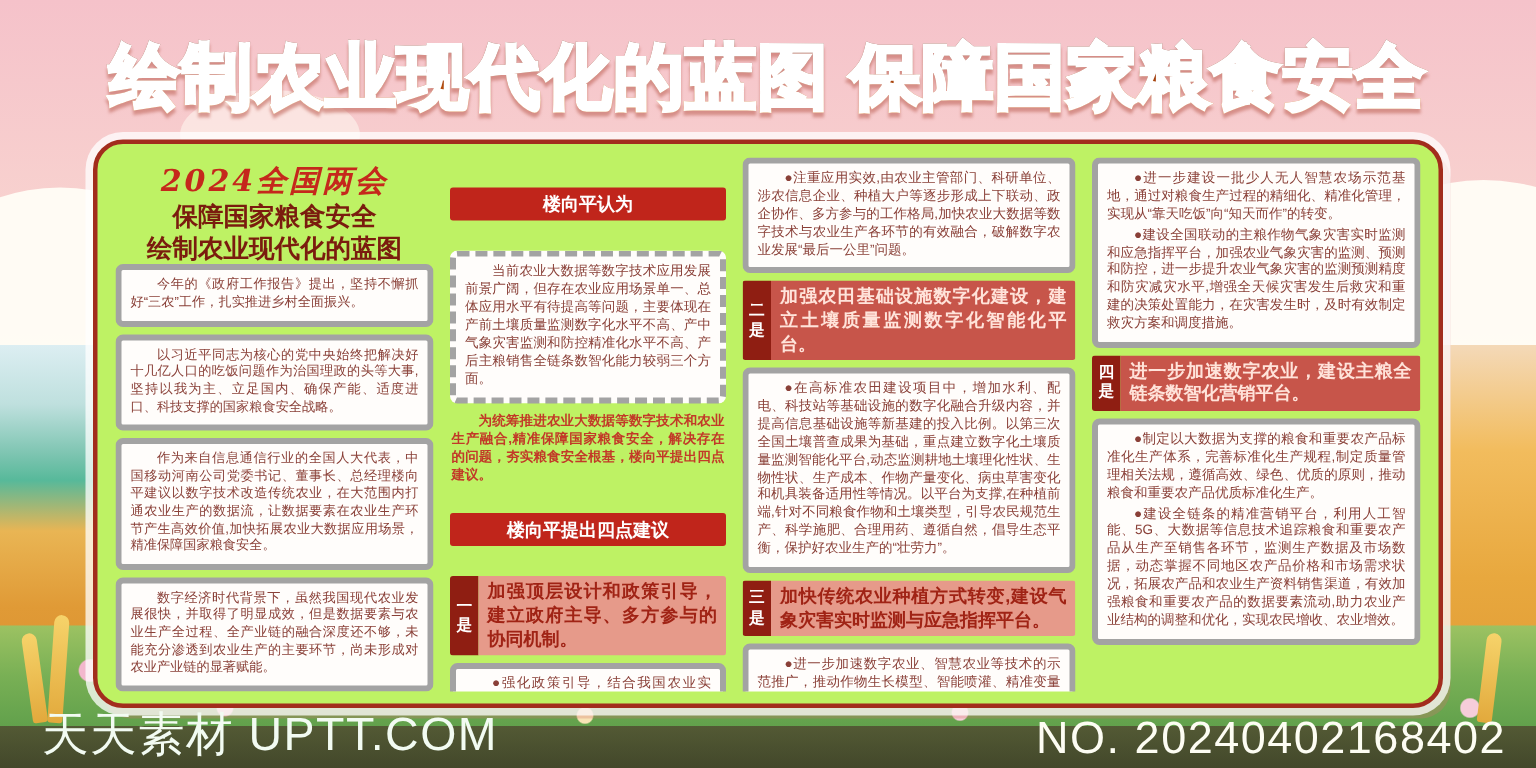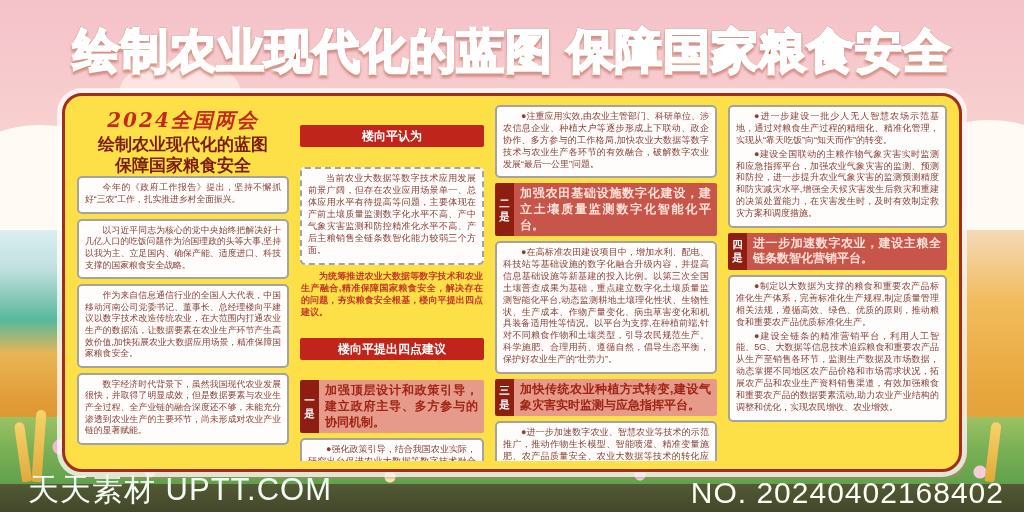--- a/index.html
+++ b/index.html
@@ -36,38 +36,38 @@
   
   .poster-title { position:absolute; top:20px; left:0; width:1024px; text-align:center;
     font-size:47px; font-weight:bold; letter-spacing:1px; white-space:nowrap;
     background:linear-gradient(180deg,#5f1507 0%,#84260a 34%,#b6500f 62%,#ef8f1e 100%);
     -webkit-background-clip:text; background-clip:text; color:transparent;
     -webkit-text-stroke:2.6px #ffffff;
     filter:drop-shadow(0 3px 1px rgba(196,110,100,.65)); }
 
   
   .panel { position:absolute; left:62px; top:93px; width:900px; height:379px;
-    background:#fde047; border:3px solid #a22d1d; border-radius:20px;
+    background:#bef264; border:3px solid #a22d1d; border-radius:20px;
     box-shadow:0 0 0 5px rgba(255,255,255,.75), 5px 7px 0 rgba(209,120,110,.30);
     padding:9px 12px 8px; display:flex; gap:11px; }
   .col { overflow:hidden; }
   .col1 { width:212px; font-size:8.8px; }
   .col2 { width:184px; }
   .col3 { width:222px; }
   .col4 { flex:1; }
 
   .event-name { text-align:center; color:#c5281c; font-size:20px; font-weight:bold; font-style:italic;
     font-family:"DejaVu Serif","Liberation Serif",serif; letter-spacing:2px; margin:2px 0 1px; }
   .heading { text-align:center; color:#7a1c0e; font-size:17px; font-weight:bold; line-height:1.22; }
 
   .banner { background:#c0251b; color:#fff; text-align:center; font-weight:bold;
     font-size:12px; line-height:1.2; padding:4px 2px; border-radius:2px; margin:20px 0; }
   .banner .book { color:#ffd65e; }
 
-  .tbox { border:2px solid #a3a3a3; border-radius:5px; padding:4px 6px; margin-bottom:5px;
+  .tbox { border:4px solid #a3a3a3; border-radius:5px; padding:4px 6px; margin-bottom:5px;
     color:#8a4038; line-height:1.32; text-align:justify; background:#fffdfb; }
   .col2 .tbox, .col3 .tbox, .col4 .tbox { font-size:9px; }
   .tbox.dashed { border-style:dashed; }
   .para { text-indent:2em; margin-bottom:2px; }
   .para.short { text-indent:1em; }
 
   .rednote { color:#c23a28; font-weight:bold; font-size:9px; line-height:1.35;
     text-indent:2em; text-align:justify; margin:2px 1px 5px; }
 
   .sec { display:flex; align-items:stretch; margin:5px 0; border-radius:2px; overflow:hidden; }
@@ -97,22 +97,22 @@
 <div class="wheat w2"></div>
 <div class="wheat w3"></div>
 
 <div class="poster-title">绘制农业现代化的蓝图 保障国家粮食安全</div>
 
 <div class="panel">
 
   <div class="col col1">
     <div class="event-name">2024全国两会</div>
     <div class="heading">
+      <div>保障国家粮食安全</div>
       <div>绘制农业现代化的蓝图</div>
-      <div>保障国家粮食安全</div>
     </div>
     <div class="tbox">
         <div class="para">今年的《政府工作报告》提出，坚持不懈抓好“三农”工作，扎实推进乡村全面振兴。</div>
       </div>
     <div class="tbox">
         <div class="para">以习近平同志为核心的党中央始终把解决好十几亿人口的吃饭问题作为治国理政的头等大事,坚持以我为主、立足国内、确保产能、适度进口、科技支撑的国家粮食安全战略。</div>
       </div>
     <div class="tbox">
         <div class="para">作为来自信息通信行业的全国人大代表，中国移动河南公司党委书记、董事长、总经理楼向平建议以数字技术改造传统农业，在大范围内打通农业生产的数据流，让数据要素在农业生产环节产生高效价值,加快拓展农业大数据应用场景，精准保障国家粮食安全。</div>
       </div>

